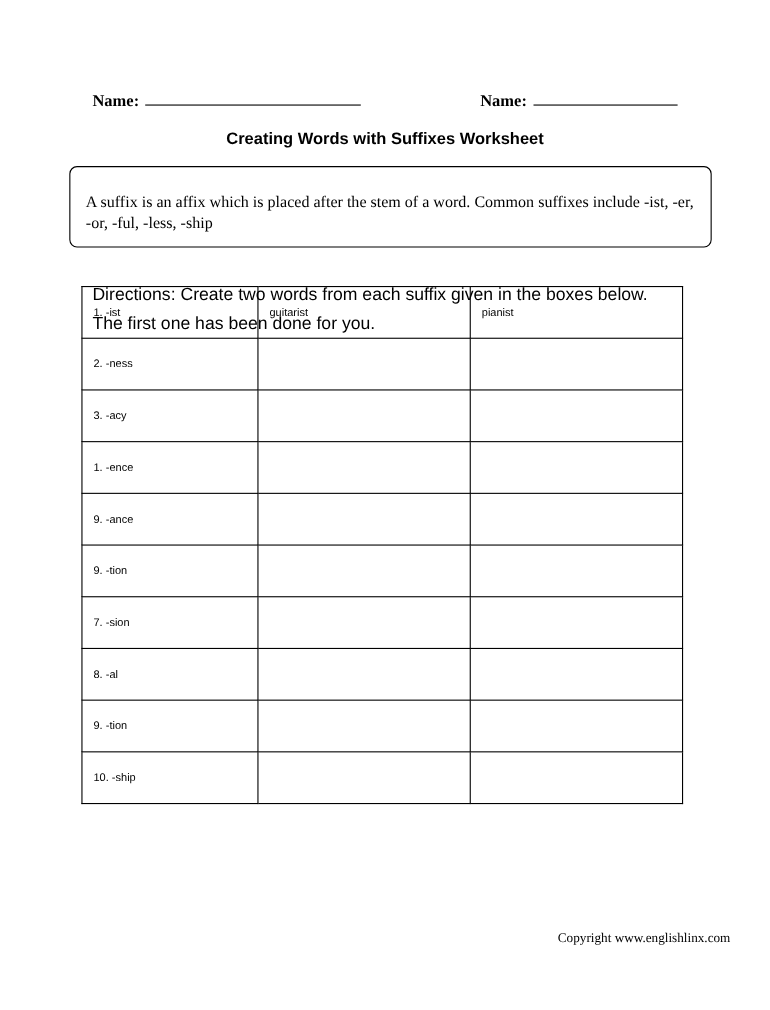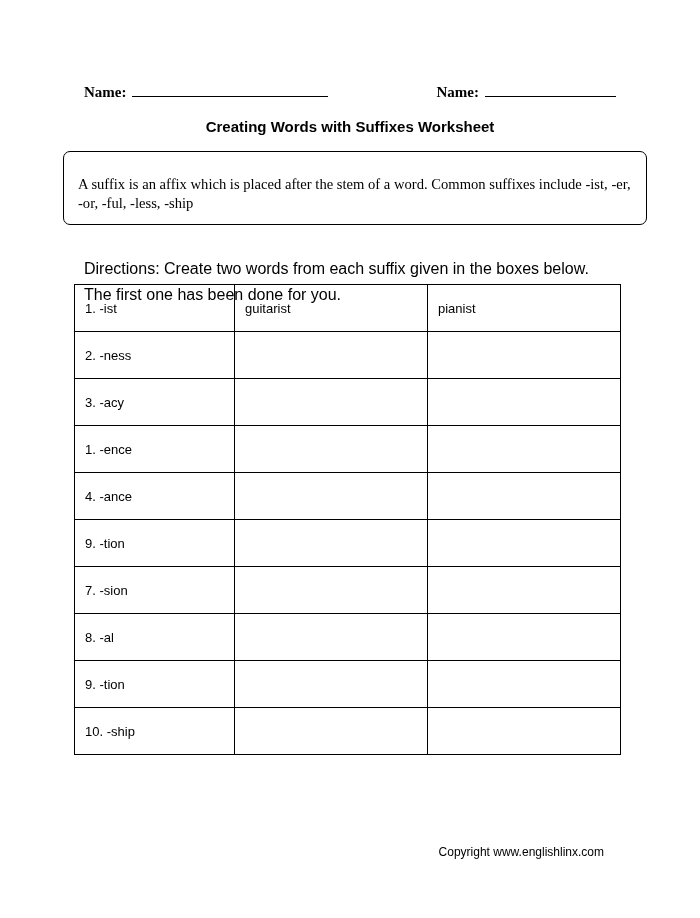--- a/index.html
+++ b/index.html
@@ -88,48 +88,48 @@
     width: 530px;
     font-size: 16px;
     line-height: 1.62;
     font-family: "Liberation Sans", sans-serif;
     margin-top: 38px;
   }
 
   
   .suffix-table {
     position: absolute;
-    top: 284px;
+    top: 260px;
     left: 74px;
     width: 491px;
     border-collapse: collapse;
     table-layout: fixed;
-    font-size: 13px;
+    font-size: 10px;
   }
   .suffix-table td {
     border: 1px solid #000;
     height: 46px;
     padding: 0 10px;
     vertical-align: middle;
     font-family: "Liberation Sans", sans-serif;
   }
   .col-suffix { width: 160px; }
   .col-word   { width: 193px; }
 
   
   .copyright {
     position: absolute;
     top: 845px;
     left: 0;
     width: 700px;
     text-align: right;
-    padding-right: 96px;
+    padding-right: 36px;
     box-sizing: border-box;
     font-size: 12px;
-    font-family: Liberation Sans, sans-serif;
+    font-family: Liberation Serif, serif;
   }
 </style>
 </head>
 <body>
 
 <div class="page">
 
   <div class="name-date-row">
     <div class="name-group">
       <span class="name-label">Name:</span>
@@ -168,21 +168,21 @@
         <td>3. -acy</td>
         <td></td>
         <td></td>
       </tr>
       <tr>
         <td>1. -ence</td>
         <td></td>
         <td></td>
       </tr>
       <tr>
-        <td>4. -ance</td>
+        <td>9. -ance</td>
         <td></td>
         <td></td>
       </tr>
       <tr>
         <td>9. -tion</td>
         <td></td>
         <td></td>
       </tr>
       <tr>
         <td>7.  -sion</td>

